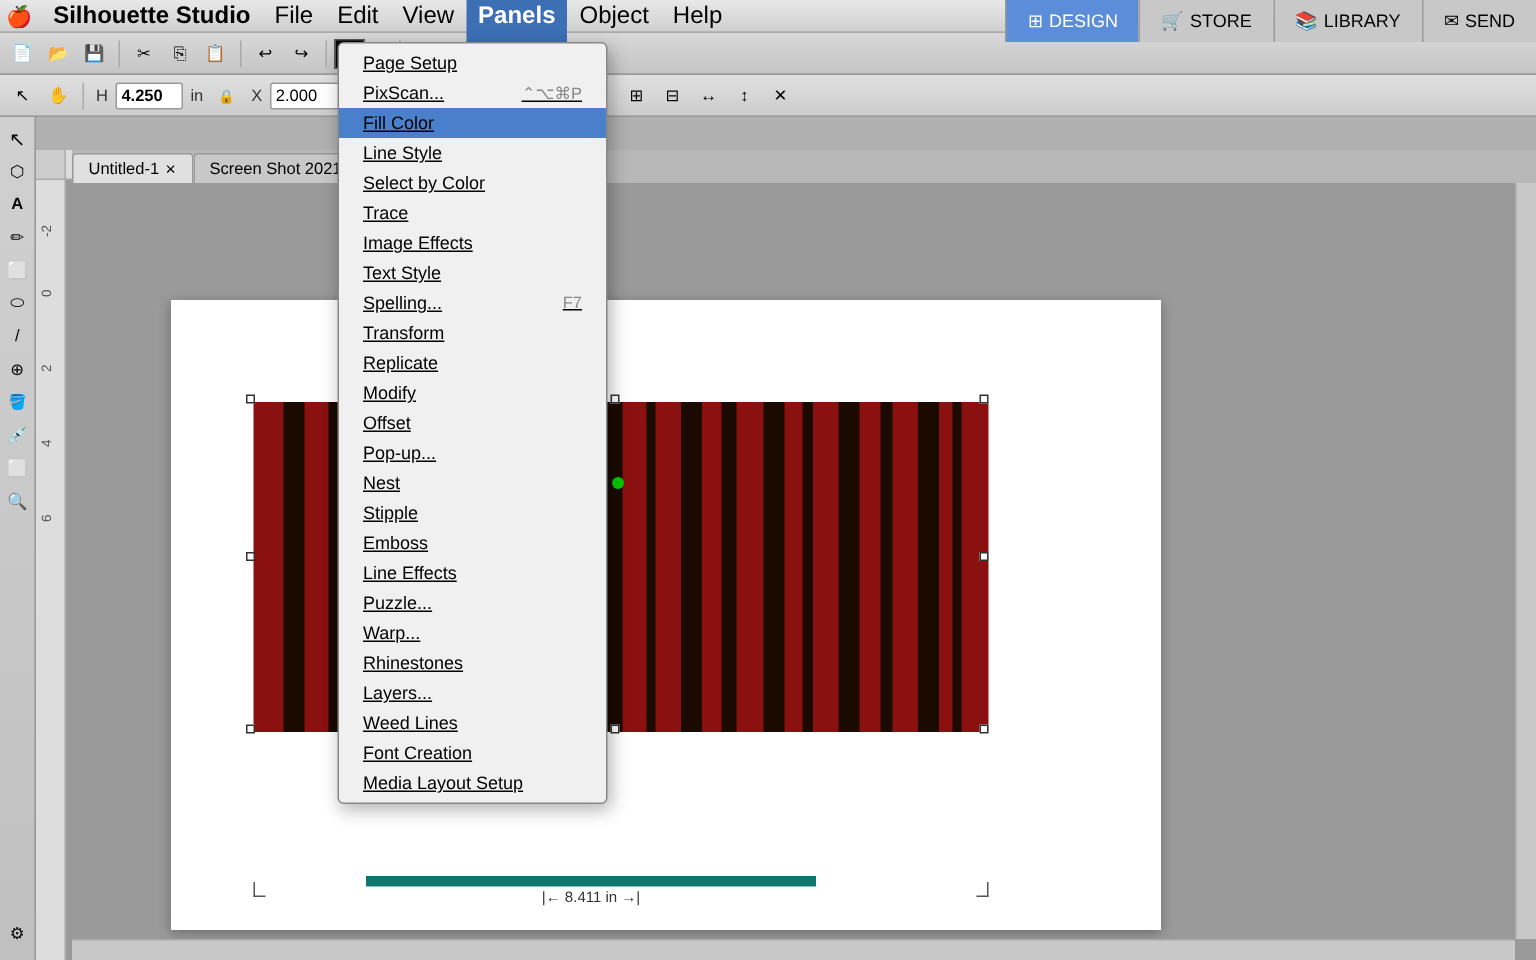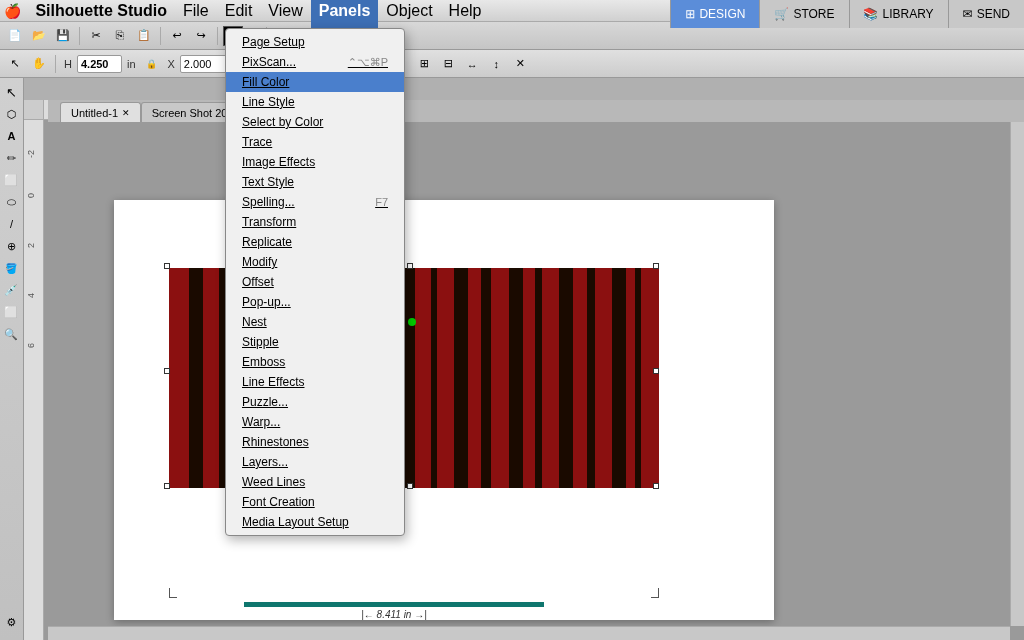--- a/index.html
+++ b/index.html
@@ -162,21 +162,21 @@
       display: flex;
       align-items: center;
       font-size: 11px;
       background: #c8c8c8;
       border: 1px solid #999;
       border-bottom: none;
       border-radius: 3px 3px 0 0;
       cursor: pointer;
       gap: 4px;
     }
-    .tab.active { background: #e0e0e0; margin-left: 12px; }
+    .tab.active { background: #e0e0e0; }
     .tab-close { font-size: 9px; cursor: pointer; }
 
     
     #canvas-area {
       position: absolute;
       top: 22px;
       left: 24px;
       right: 0;
       bottom: 0;
       background: #9a9a9a;
@@ -492,21 +492,21 @@
       <div class="sel-handle" style="top:63px;left:293px;"></div>
       <div class="sel-handle" style="top:63px;left:539px;"></div>
       <div class="sel-handle" style="top:168px;left:50px;"></div>
       <div class="sel-handle" style="top:168px;left:539px;"></div>
       <div class="sel-handle" style="top:283px;left:50px;"></div>
       <div class="sel-handle" style="top:283px;left:293px;"></div>
       <div class="sel-handle" style="top:283px;left:539px;"></div>
 
       <div class="sel-green" style="position:absolute;top:118px;left:294px;"></div>
 
-      <div class="dim-label" style="bottom:0; left:130px; width:300px; border-top:5px solid #0f766e; padding-top:2px;font-style:italic;">
+      <div class="dim-label" style="bottom:16px; left:130px; width:300px; border-top:7px solid #0f766e; padding-top:2px;">
         <span>|←</span>
         <span>8.411 in</span>
         <span>→|</span>
       </div>
 
       <div style="position:absolute;bottom:22px;left:55px;width:8px;height:10px;border-left:1px solid #555;border-bottom:1px solid #555;"></div>
       <div style="position:absolute;bottom:22px;right:115px;width:8px;height:10px;border-right:1px solid #555;border-bottom:1px solid #555;"></div>
     </div>
 
     <div class="vscrollbar"></div>

